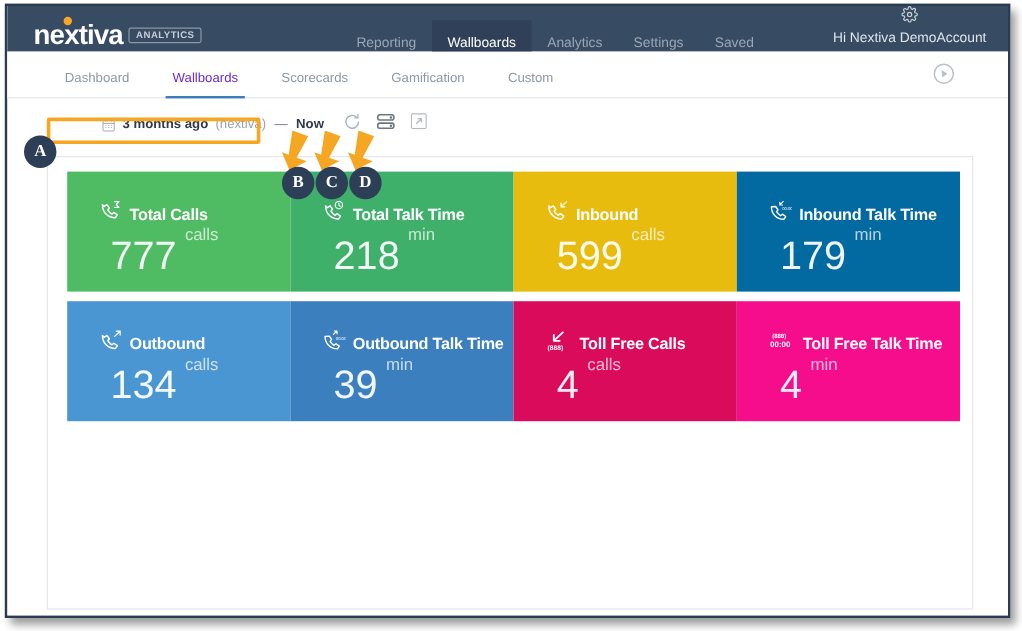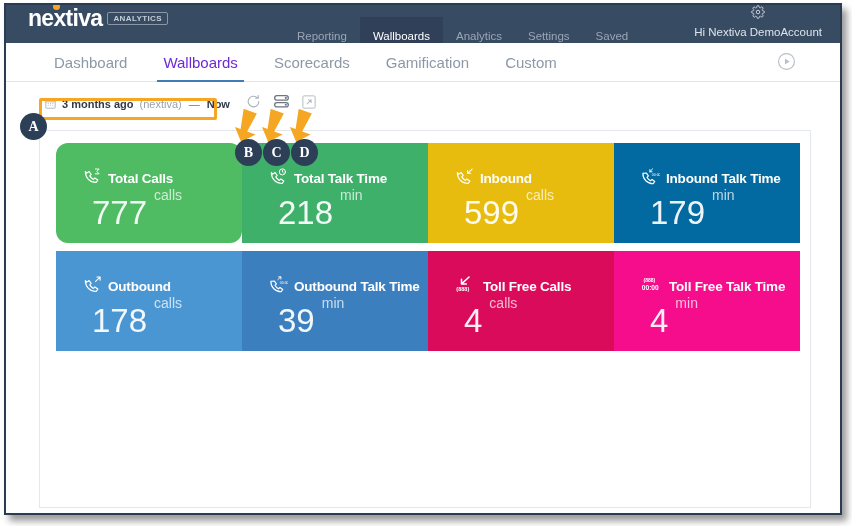--- a/index.html
+++ b/index.html
@@ -20,21 +20,21 @@
     box-shadow: 5px 6px 7px rgba(0,0,0,0.40);
     overflow: hidden;
   }
 
   
   .topbar {
     position: relative;
     height: 38px;
     background: #374b63;
     display: flex;
-    align-items: flex-start;
+    align-items: flex-end;
   }
   .logo-wrap {
     display: flex; align-items: center;
     padding-left: 22px;
   }
   .logo-text {
     font-size: 23px;
     font-weight: bold;
     color: #ffffff;
     letter-spacing: -0.7px;
@@ -110,21 +110,21 @@
     position: relative;
     height: 39px;
     background: #ffffff;
     border-bottom: 1px solid #e2e5e9;
     display: flex;
     align-items: flex-end;
     padding-left: 30px;
   }
   .tab {
     position: relative;
-    font-size: 15px;
+    font-size: 11px;
     color: #8d98a6;
     padding: 0 18px 10px 18px;
     cursor: pointer;
     white-space: nowrap;
   }
   .tab.active { color: #6d28d9; }
   .tab.active::after {
     content: "";
     position: absolute;
     left: 12px; right: 12px; bottom: -1px;
@@ -141,27 +141,28 @@
   
   .toolbar {
     position: relative;
     height: 31px;
     display: flex;
     align-items: center;
     padding-left: 33px;
     margin-top: 6px;
   }
   .daterange {
-    display: flex; align-items: flex-start;
+    display: flex; align-items: flex-end;
     gap: 6px;
     padding: 2px 7px 2px 6px;
     font-size: 11px;
     color: #3d4754;
     cursor: pointer;
     white-space: nowrap;
+    margin-left: 40px;
   }
   .cal-icon svg { display: block; }
   .dr-strong { font-weight: bold; color: #30384a; }
   .dr-muted  { color: #9aa2ae; }
   .dr-dash   { color: #6c7480; padding: 0 1px;}
 
   .tool-icons {
     display: flex; align-items: center;
     gap: 12px;
     margin-left: 9px;
@@ -341,21 +342,21 @@
         </svg>
       </span>
     </div>
   </div>
 
   <div class="hl-box"></div>
 
   <div class="content-card">
     <div class="grid">
 
-      <div class="tile" style="background:#4FBB63;border-radius:12px;">
+      <div class="tile" style="background:#4FBB63;">
         <div class="tile-inner">
           <div class="tile-head">
             <span class="tile-icon">
               <svg width="19" height="17" viewBox="0 0 22 20" fill="none" stroke="#ffffff" stroke-width="1.4" stroke-linecap="round" stroke-linejoin="round">
                 <path d="M2.6 4.2c0 7.4 5.3 12.8 12.7 12.8l1.9-2.8-3.4-2.4-1.9 1.6c-1.7-1-3.1-2.4-4.1-4.1l1.6-1.9L7 4.1 4.2 6z"></path>
                 <path d="M14.4 1.2h4.4l-2.6 2.8 2.6 2.9h-4.4" stroke-width="1.15"></path>
               </svg>
             </span>
             <span class="tile-title">Total Calls</span>
           </div>
@@ -427,21 +428,21 @@
           <div class="tile-head">
             <span class="tile-icon">
               <svg width="19" height="17" viewBox="0 0 22 20" fill="none" stroke="#ffffff" stroke-width="1.4" stroke-linecap="round" stroke-linejoin="round">
                 <path d="M2.6 5.4c0 7.4 5.3 12.8 12.7 12.8l1.9-2.8-3.4-2.4-1.9 1.6c-1.7-1-3.1-2.4-4.1-4.1l1.6-1.9L7 5.3 4.2 7.2z"></path>
                 <path d="M14.6 6.3L20 1.2M16.2 1.2H20v3.7" stroke-width="1.2"></path>
               </svg>
             </span>
             <span class="tile-title">Outbound</span>
           </div>
           <div class="tile-body">
-            <span class="tile-value">178</span>
+            <span class="tile-value">134</span>
             <span class="tile-unit">calls</span>
           </div>
         </div>
       </div>
 
       <div class="tile" style="background:#3C7FBF;">
         <div class="tile-inner">
           <div class="tile-head">
             <span class="tile-icon">
               <svg width="19" height="17" viewBox="0 0 22 20" fill="none" stroke="#ffffff" stroke-width="1.35" stroke-linecap="round" stroke-linejoin="round">

